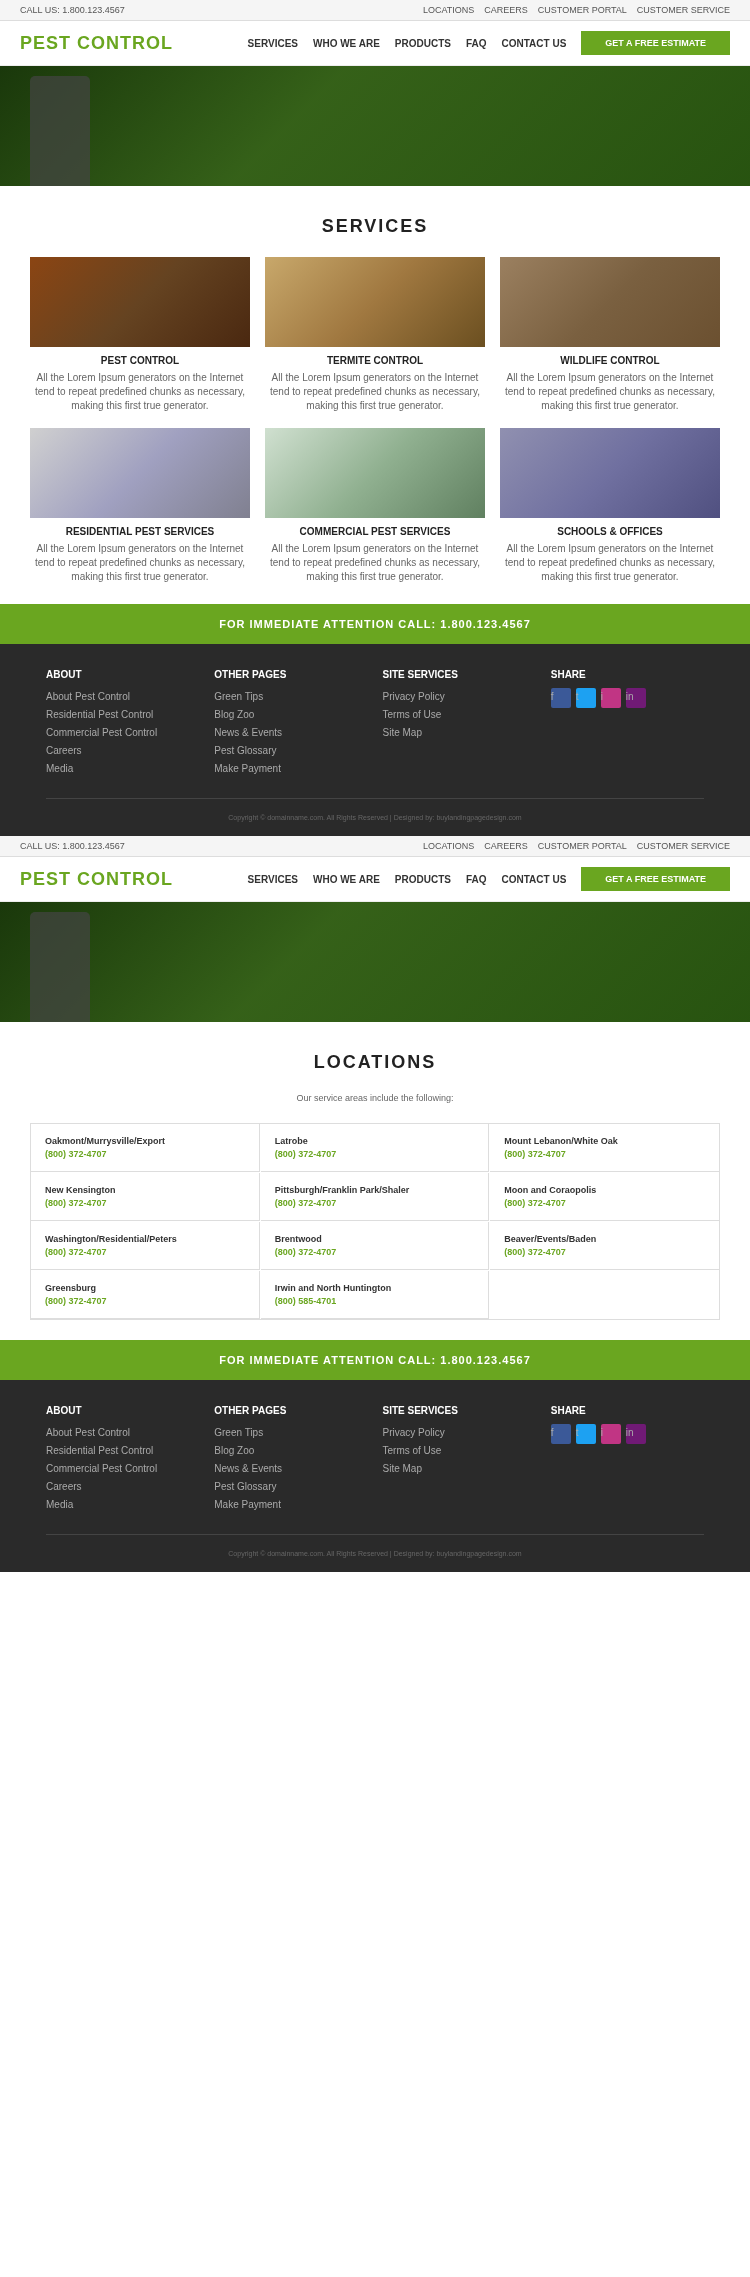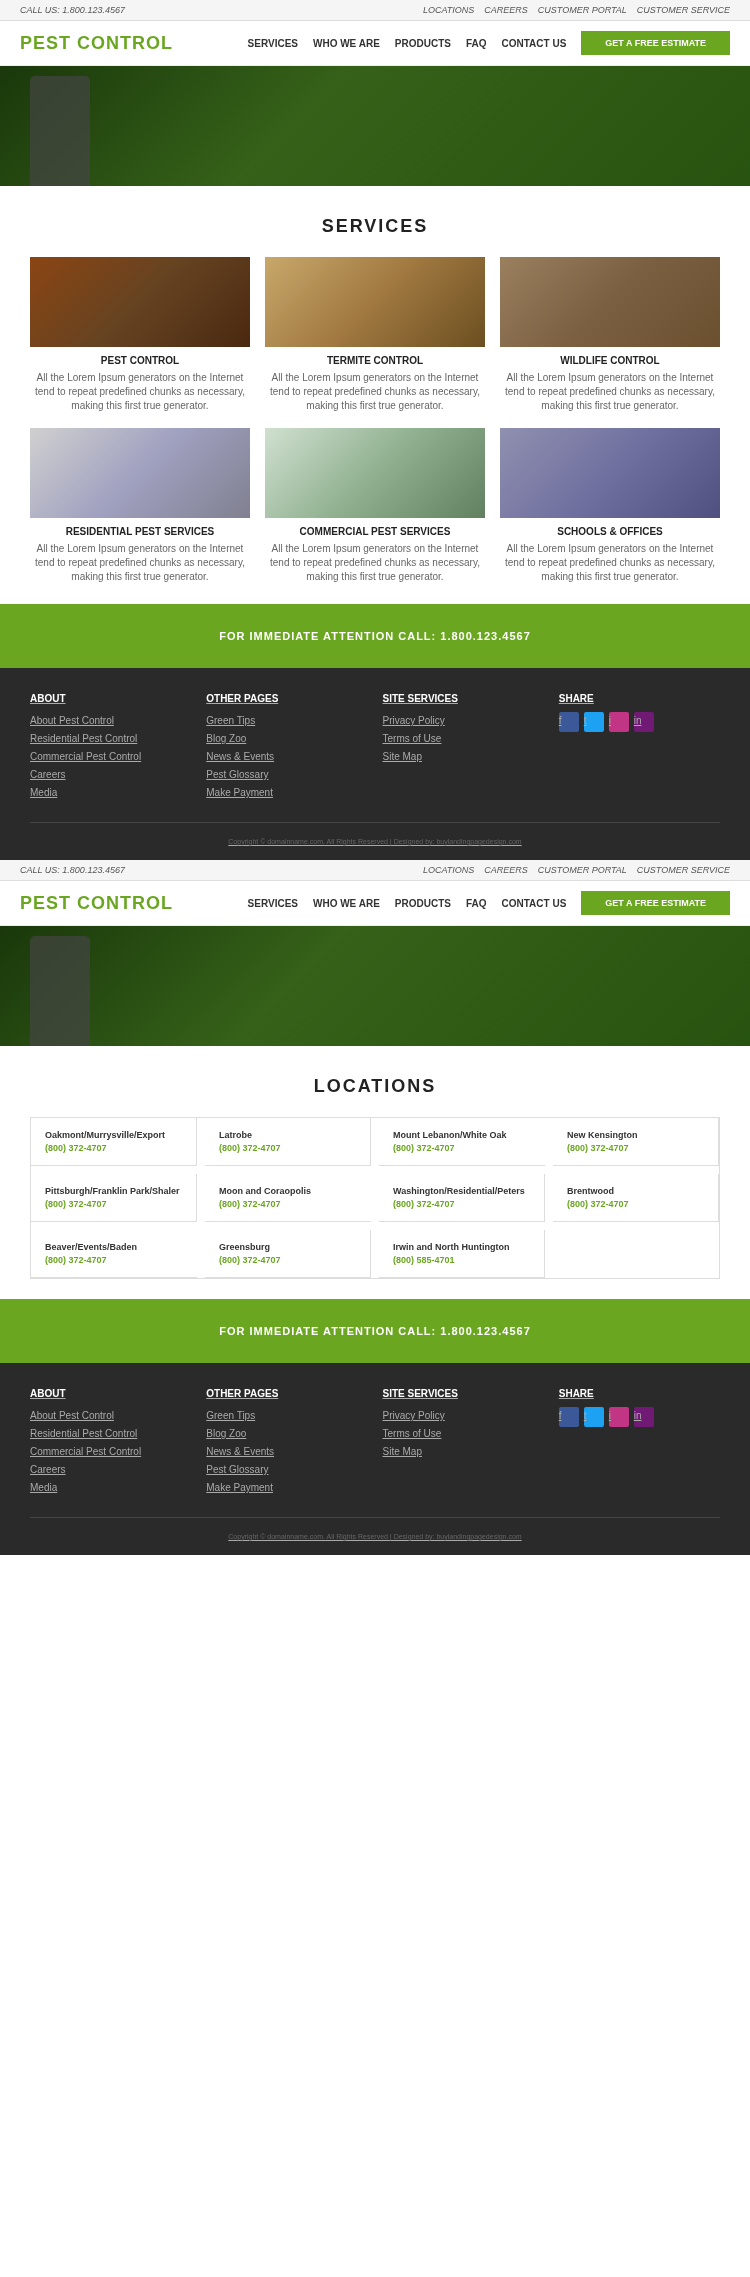--- a/index.html
+++ b/index.html
@@ -8,21 +8,20 @@
     
     .top-bar {
       background: #f5f5f5;
       border-bottom: 1px solid #ddd;
       padding: 5px 20px;
       display: flex;
       justify-content: space-between;
       align-items: flex-start;
       font-size: 9px;
       color: #555;
-      font-style: italic;
     }
     .top-bar-links { display: flex; gap: 10px; }
     .top-bar-links a { color: #555; text-decoration: none; font-size: 9px; }
 
     
     .header {
       background: #fff;
       padding: 10px 20px;
       display: flex;
       justify-content: space-between;
@@ -109,33 +108,32 @@
       font-size: 10px;
       color: #666;
       line-height: 1.4;
     }
 
     
     .green-banner {
       background: #6aa620;
       color: #fff;
       text-align: center;
-      padding: 26px;
+      padding: 14px;
       font-size: 11px;
       font-weight: bold;
       letter-spacing: 1px;
       text-transform: uppercase;
     }
 
     
     .footer {
       background: #2a2a2a;
       color: #aaa;
-      padding: 25px 30px 15px;
-      text-decoration: underline;
+      padding: 25px 46px 15px;
     }
     .footer-grid {
       display: grid;
       grid-template-columns: repeat(4, 1fr);
       gap: 15px;
       margin-bottom: 20px;
     }
     .footer-col-title {
       color: #fff;
       font-size: 10px;
@@ -181,22 +179,22 @@
       background: #fff;
     }
     .locations-subtitle {
       text-align: center;
       font-size: 9px;
       color: #666;
       margin-bottom: 20px;
     }
     .locations-grid {
       display: grid;
-      grid-template-columns: repeat(4, 1fr);
-      gap: 8px;
+      grid-template-columns: repeat(3, 1fr);
+      gap: 1px;
       border: 1px solid #ddd;
     }
     .location-cell {
       padding: 12px 14px;
       border-right: 1px solid #ddd;
       border-bottom: 1px solid #ddd;
     }
     .location-cell:nth-child(3n) { border-right: none; }
     .location-name {
       font-size: 9px;
@@ -339,20 +337,21 @@
     </nav>
   </div>
 
   <div class="hero">
     <div class="hero-bg"></div>
     <div class="hero-person"></div>
   </div>
 
   <div class="locations-section">
     <h2 class="section-title">LOCATIONS</h2>
+    <p class="locations-subtitle">Our service areas include the following:</p>
     <div class="locations-grid" id="locations-grid">
     <div class="location-cell">
     <div class="location-name">Oakmont/Murrysville/Export</div>
     <div class="location-phone">(800) 372-4707</div>
   </div>
         <div class="location-cell">
     <div class="location-name">Latrobe</div>
     <div class="location-phone">(800) 372-4707</div>
   </div>
         <div class="location-cell">

